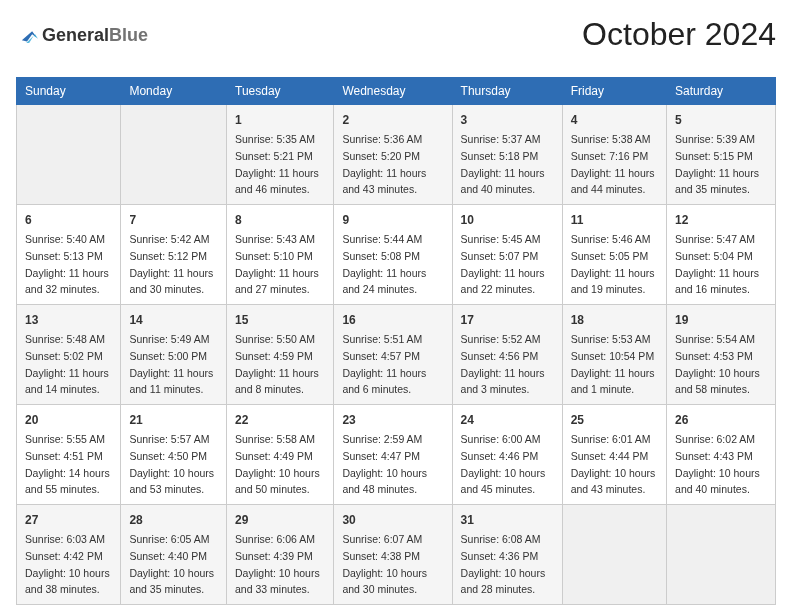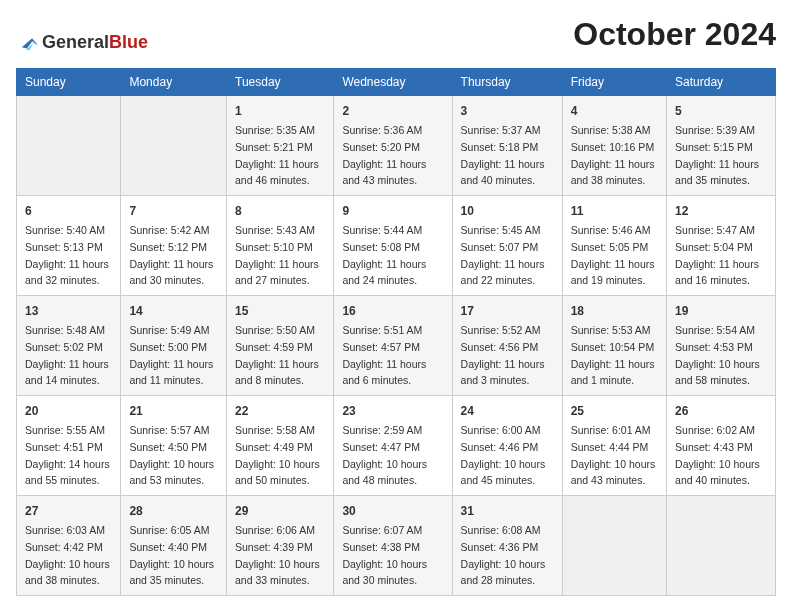--- a/index.html
+++ b/index.html
@@ -6,50 +6,50 @@
     body {
       font-family: Arial, sans-serif;
       background: #fff;
       width: 792px;
       min-height: 612px;
       padding: 16px;
     }
     .header {
       display: flex;
       justify-content: space-between;
-      align-items: flex-end;
-      margin-bottom: 15px;
+      align-items: center;
+      margin-bottom: 24px;
     }
     .logo {
       display: flex;
       align-items: center;
       gap: 4px;
     }
     .logo-text-general {
       font-size: 18px;
       font-weight: bold;
       color: #333;
       line-height: 1;
     }
     .logo-text-blue {
       font-size: 18px;
       font-weight: bold;
-      color: #b91c1c;
+      color: #737373;
       line-height: 1;
     }
     .logo-icon {
       width: 22px;
       height: 22px;
     }
     .title-block {
       text-align: right;
     }
     .title-block h1 {
       font-size: 32px;
-      font-weight: bold;
+      font-weight: normal;
       color: #222;
     }
     .title-block h2 {
       font-size: 14px;
       font-weight: normal;
       color: #444;
     }
     table {
       width: 100%;
       border-collapse: collapse;
@@ -138,22 +138,22 @@
         <td><span class="day-num">2</span>
           <span class="day-info">Sunrise: 5:36 AM</span><br>
           <span class="day-info">Sunset: 5:20 PM</span><br>
           <span class="day-info">Daylight: 11 hours and 43 minutes.</span></td>
         <td><span class="day-num">3</span>
           <span class="day-info">Sunrise: 5:37 AM</span><br>
           <span class="day-info">Sunset: 5:18 PM</span><br>
           <span class="day-info">Daylight: 11 hours and 40 minutes.</span></td>
         <td><span class="day-num">4</span>
           <span class="day-info">Sunrise: 5:38 AM</span><br>
-          <span class="day-info">Sunset: 10:16 PM</span><br>
-          <span class="day-info">Daylight: 11 hours and 38 minutes.</span></td>
+          <span class="day-info">Sunset: 7:16 PM</span><br>
+          <span class="day-info">Daylight: 11 hours and 44 minutes.</span></td>
         <td><span class="day-num">5</span>
           <span class="day-info">Sunrise: 5:39 AM</span><br>
           <span class="day-info">Sunset: 5:15 PM</span><br>
           <span class="day-info">Daylight: 11 hours and 35 minutes.</span></td>
       </tr>
       <tr>
         <td><span class="day-num">6</span>
           <span class="day-info">Sunrise: 5:40 AM</span><br>
           <span class="day-info">Sunset: 5:13 PM</span><br>
           <span class="day-info">Daylight: 11 hours and 32 minutes.</span></td>

